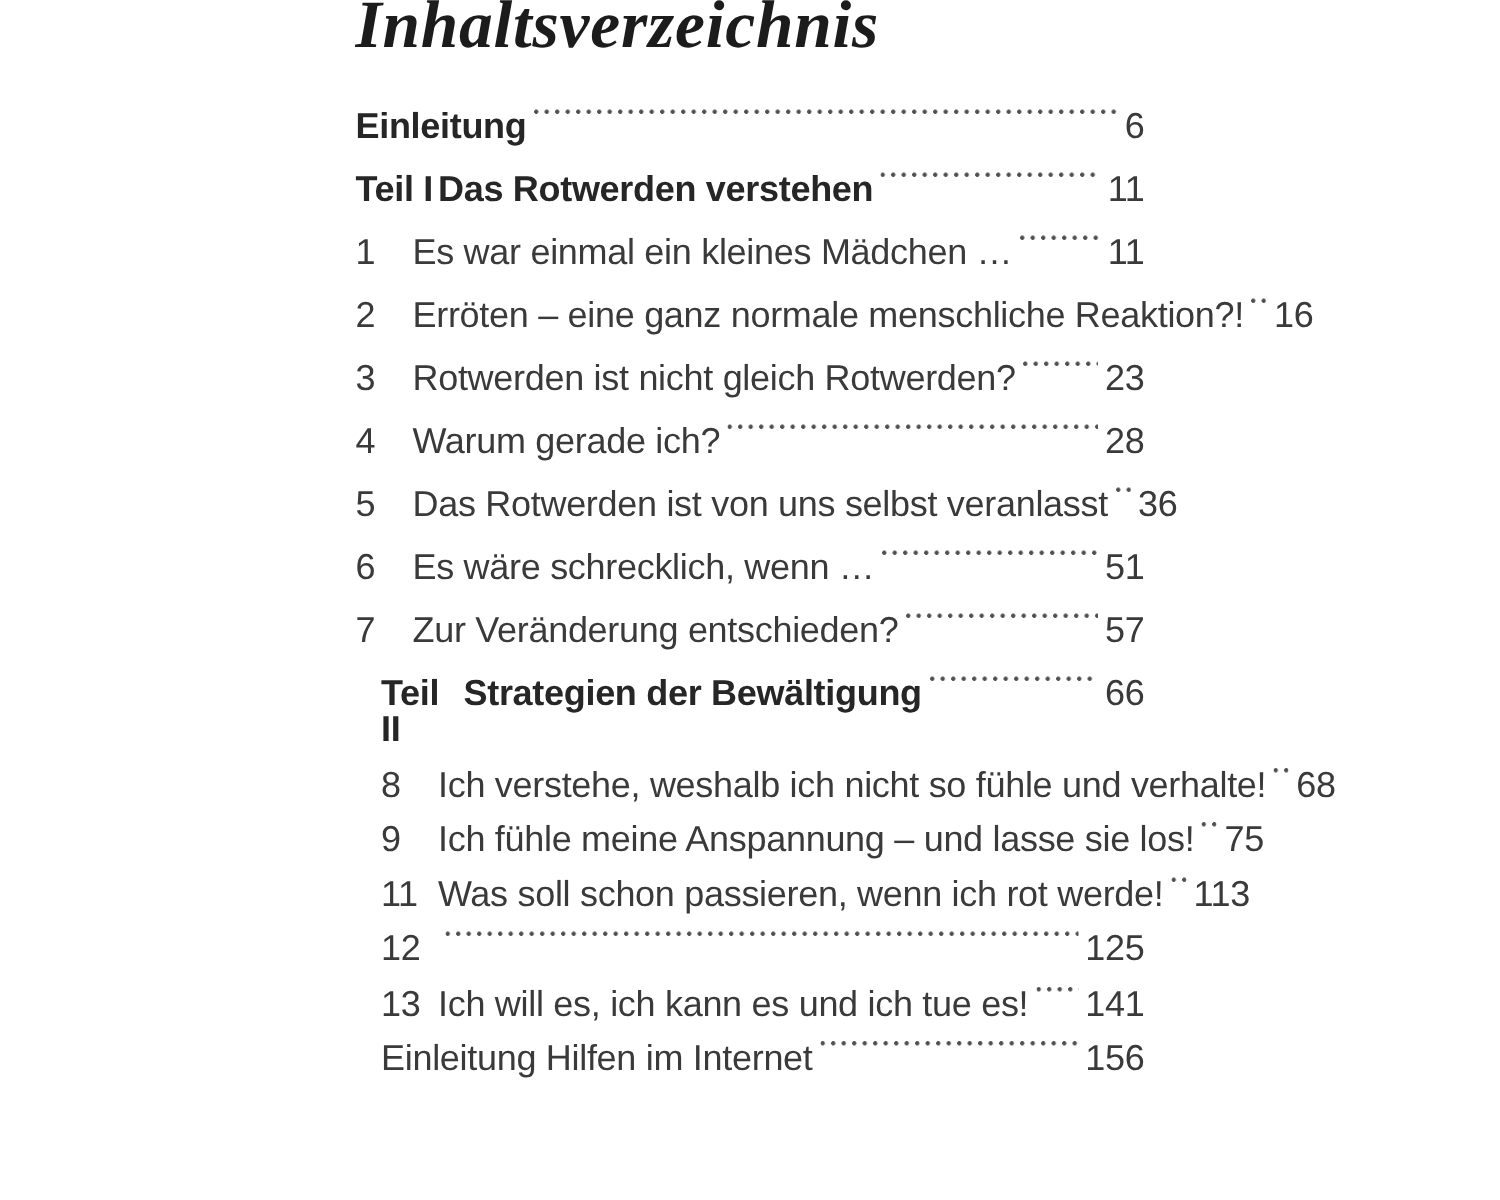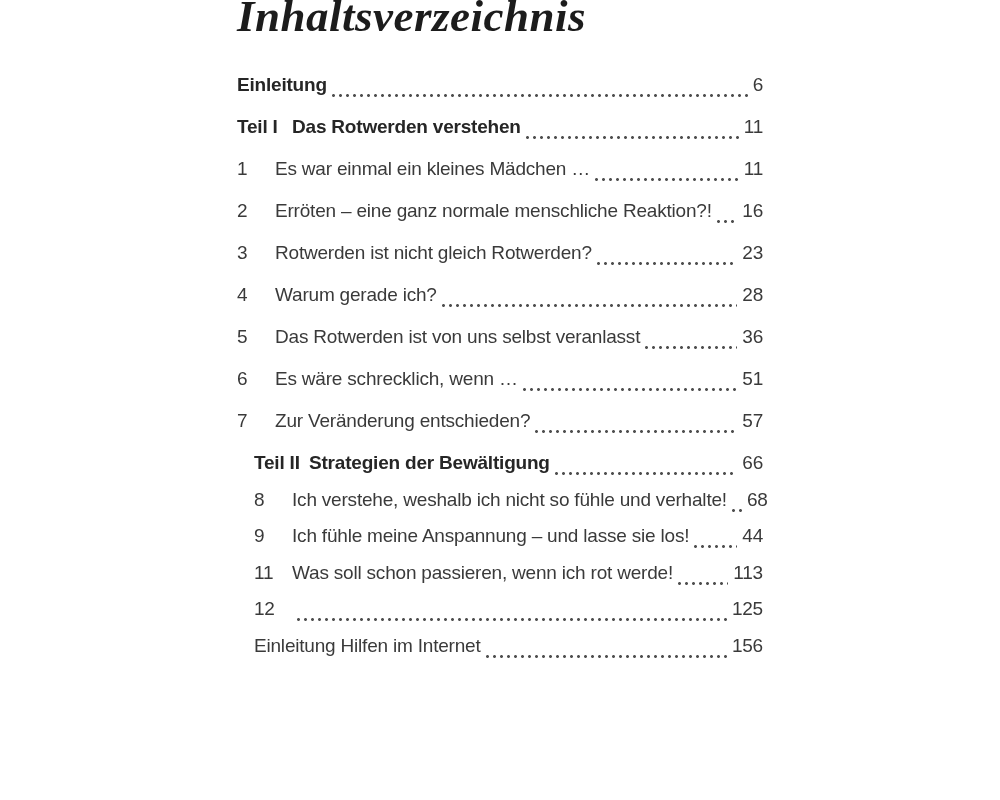--- a/index.html
+++ b/index.html
@@ -26,22 +26,22 @@
     line-height: 46px;
     color: #1c1c1c;
     margin: -7px 0 0 0;
     letter-spacing: 0.5px;
   }
   .toc {
     margin-top: 34px;
   }
   .row {
     display: flex;
-    align-items: flex-end;
-    font-size: 19px;
+    align-items: flex-start;
+    font-size: 24px;
     line-height: 24px;
     color: #3a3a3a;
     margin-bottom: 18px;
     letter-spacing: -0.2px;
   }
   .row.tight { margin-bottom: 12.5px; margin-left: 17px; }
   .row.part { margin-top: 4px; }
   .row.part .lbl, .row.part .ttl,
   .row.bold-section .ttl {
     font-weight: 700;
@@ -137,33 +137,39 @@
       <div class="row chapter tight">
     <span class="lbl lbl-chapter">8</span>
     <span class="ttl">Ich verstehe, weshalb ich nicht so fühle und verhalte!</span>
     <span class="leader"></span>
     <span class="pg">68</span>
   </div>
       <div class="row chapter tight">
     <span class="lbl lbl-chapter">9</span>
     <span class="ttl">Ich fühle meine Anspannung – und lasse sie los!</span>
     <span class="leader"></span>
-    <span class="pg">44</span>
+    <span class="pg">75</span>
   </div>
       <div class="row chapter tight">
     <span class="lbl lbl-chapter">11</span>
     <span class="ttl">Was soll schon passieren, wenn ich rot werde!</span>
     <span class="leader"></span>
     <span class="pg">113</span>
   </div>
       <div class="row chapter tight">
     <span class="lbl lbl-chapter">12</span>
     <span class="leader"></span>
     <span class="pg">125</span>
   </div>
+      <div class="row chapter tight">
+    <span class="lbl lbl-chapter">13</span>
+    <span class="ttl">Ich will es, ich kann es und ich tue es!</span>
+    <span class="leader"></span>
+    <span class="pg">141</span>
+  </div>
       <div class="row section tight section-gap">
     <span class="lbl"></span>
     <span class="ttl">Einleitung Hilfen im Internet</span>
     <span class="leader"></span>
     <span class="pg">156</span>
   </div>
     </div>
 </div>
 
 </body></html>

